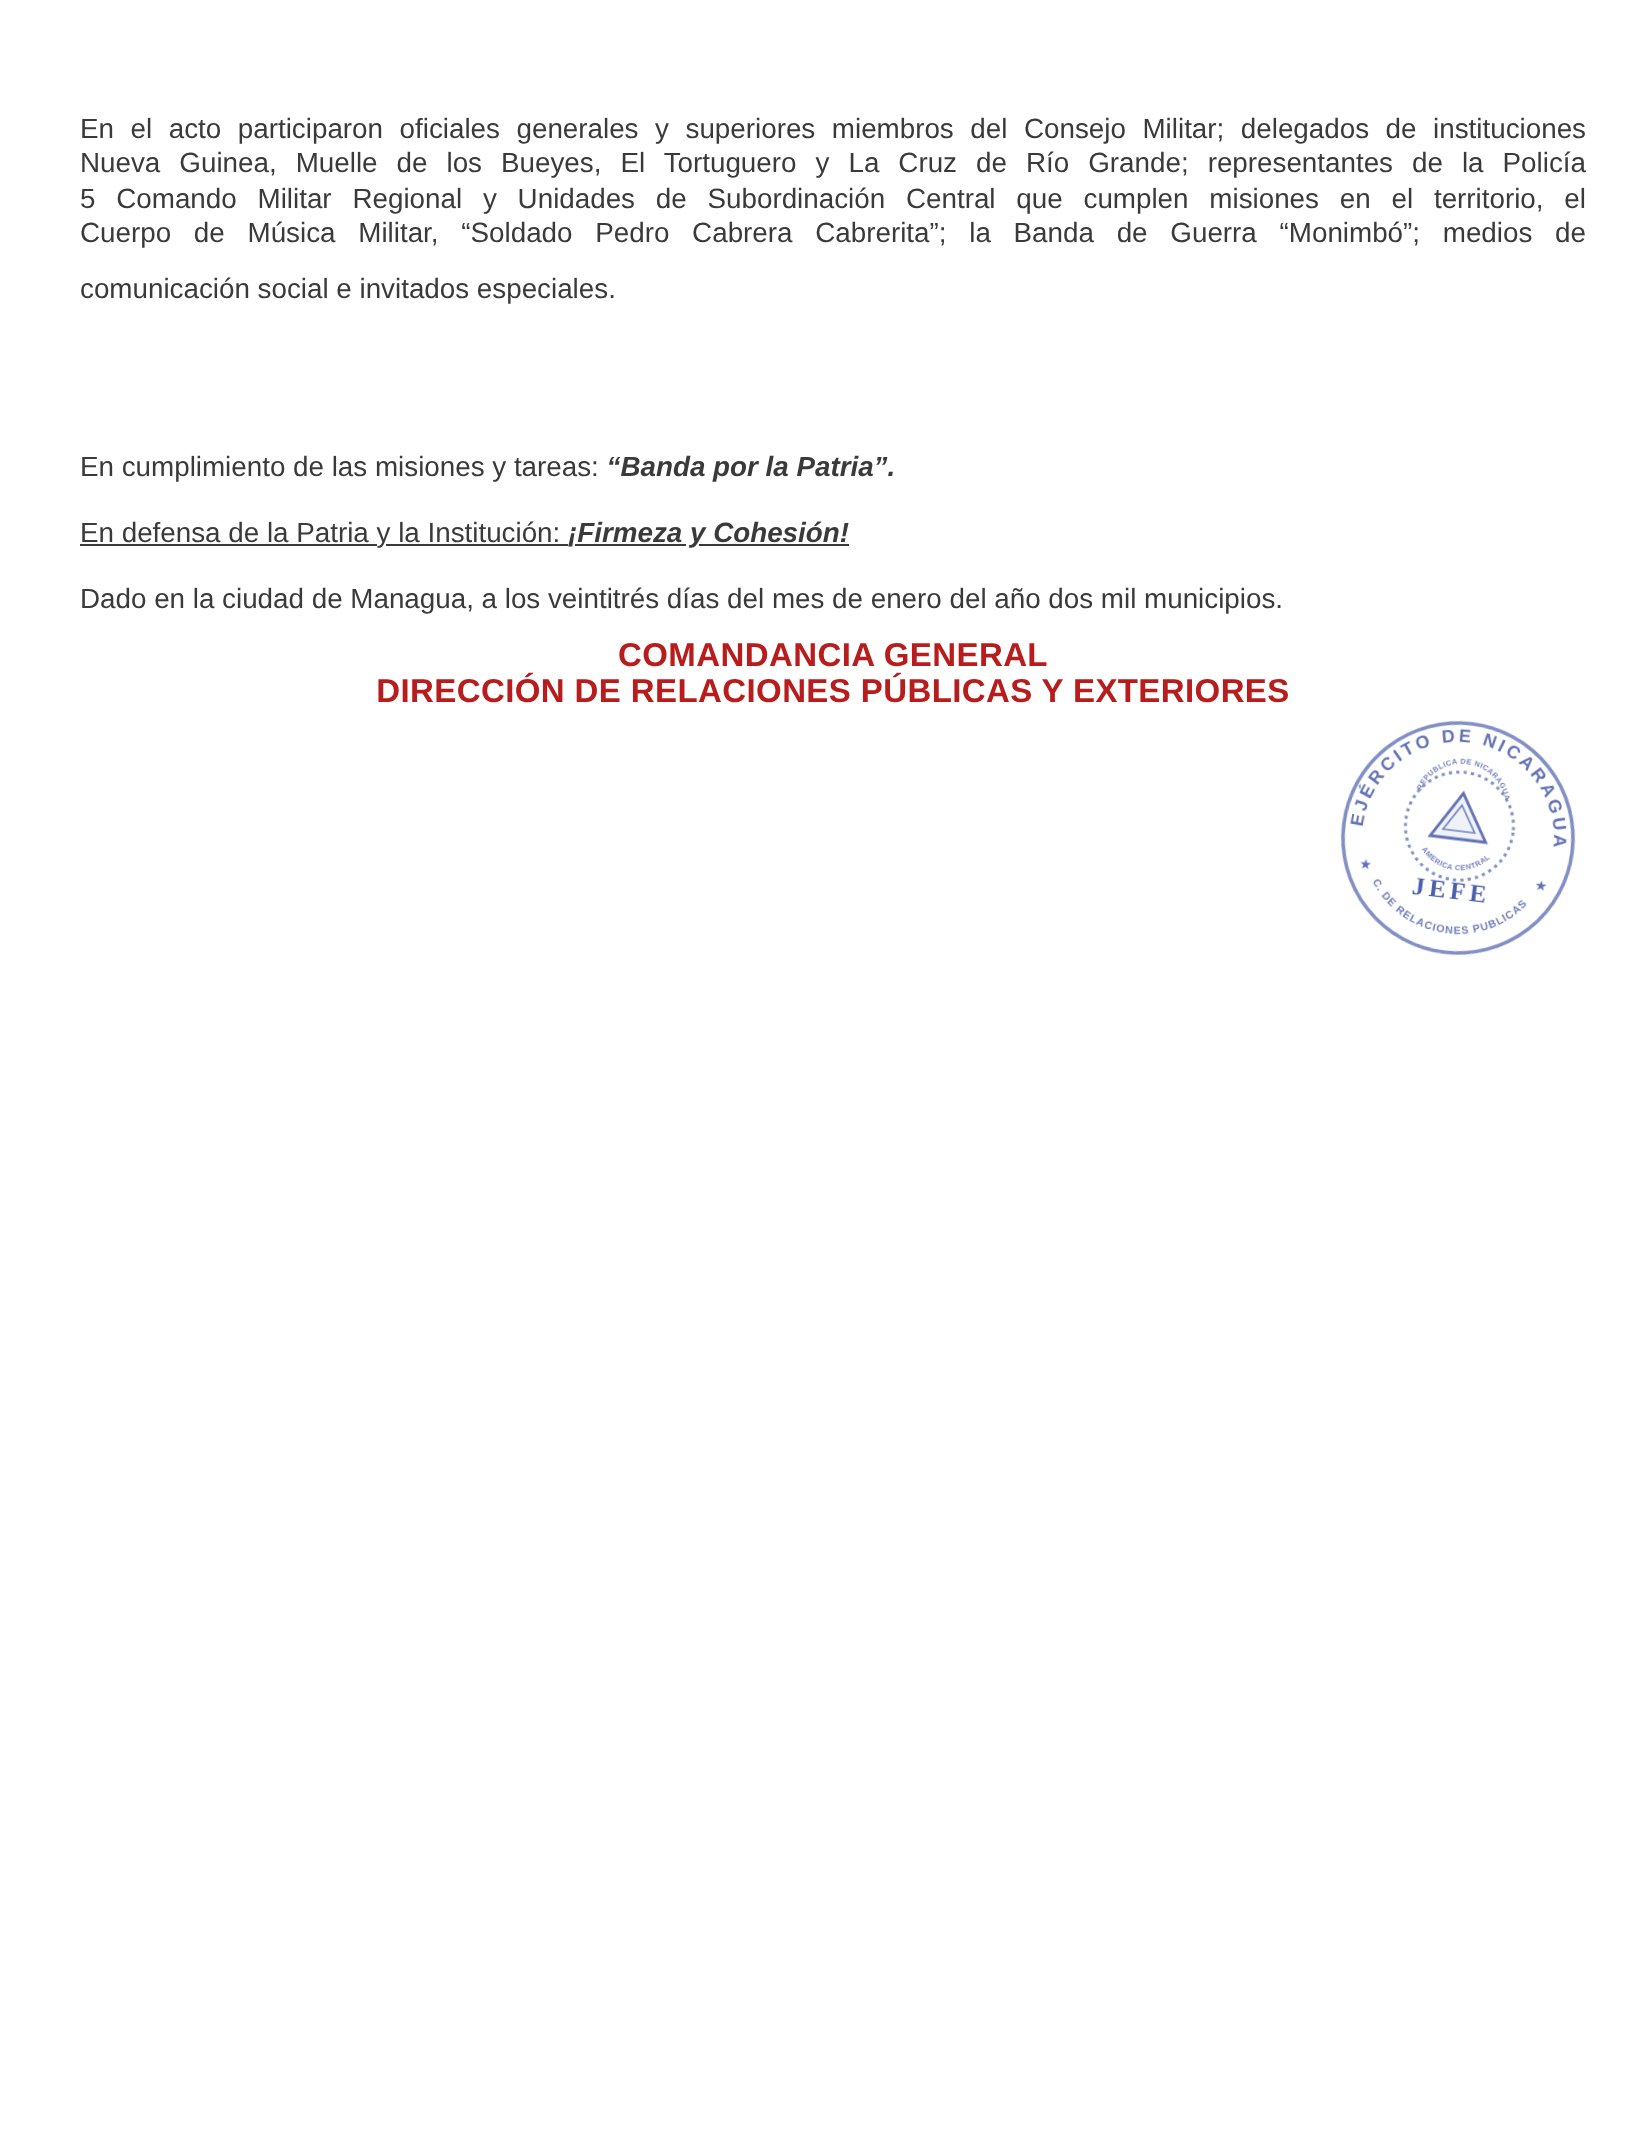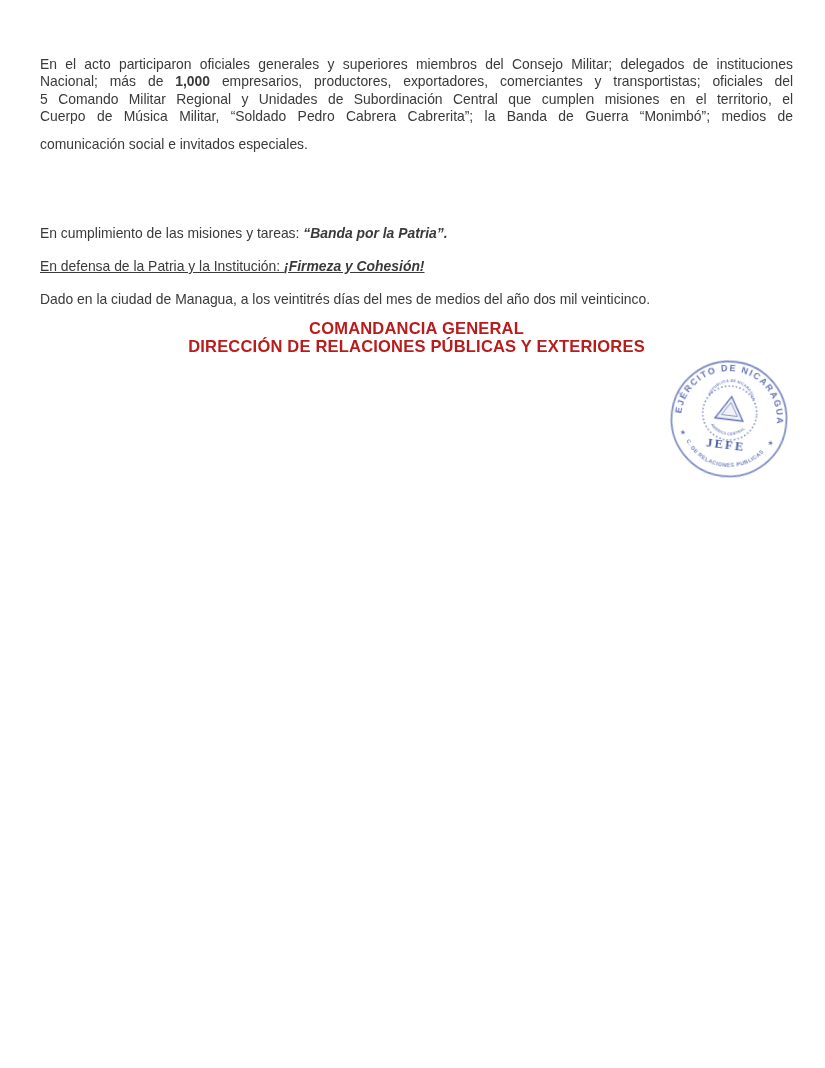--- a/index.html
+++ b/index.html
@@ -55,31 +55,31 @@
   .seal-jefe { font-family: "Liberation Serif", "DejaVu Serif", serif; font-size: 12.5px; font-weight: 700; letter-spacing: 2.2px; fill: #33489f; }
 </style>
 </head>
 <body>
 
 <div class="page">
   <div class="content">
 
     <div class="block bodytext" style="top:56px;">
       <div class="jline">En el acto participaron oficiales generales y superiores miembros del Consejo Militar; delegados de instituciones</div>
-      <div class="jline"><span>Nacional; más de </span><span class="b">1,000</span><span> empresarios, productores, exportadores, comerciantes y transportistas; oficiales del</span></div>
+      <div class="jline">Nueva Guinea, Muelle de los Bueyes, El Tortuguero y La Cruz de Río Grande; representantes de la Policía</div>
       <div class="jline">5 Comando Militar Regional y Unidades de Subordinación Central que cumplen misiones en el territorio, el</div>
       <div class="jline">Cuerpo de Música Militar, “Soldado Pedro Cabrera Cabrerita”; la Banda de Guerra “Monimbó”; medios de</div>
       <div class="lline">comunicación social e invitados especiales.</div>
     </div>
 
     <div class="block bodytext lline" style="top:214px;"><span>En cumplimiento de las misiones y tareas: </span><span class="emph">“Banda por la Patria”.</span></div>
 
     <div class="block bodytext lline" style="top:247px;text-decoration:underline;"><span>En defensa de la Patria y la Institución: </span><span class="emph">¡Firmeza y Cohesión!</span></div>
 
-    <div class="block bodytext lline" style="top:280px;">Dado en la ciudad de Managua, a los veintitrés días del mes de medios del año dos mil veinticinco.</div>
+    <div class="block bodytext lline" style="top:280px;">Dado en la ciudad de Managua, a los veintitrés días del mes de enero del año dos mil municipios.</div>
 
     <div class="block heading" style="top:319px;">COMANDANCIA GENERAL</div>
     <div class="block heading" style="top:337px;">DIRECCIÓN DE RELACIONES PÚBLICAS Y EXTERIORES</div>
   </div>
 
   <div class="seal">
     <svg viewBox="0 0 124 124" width="124" height="124">
       <defs>
         <path id="arcOuterTop" d="M 16.1 76 A 48 48 0 1 1 107.9 76" fill="none"></path>
         <path id="arcOuterBottom" d="M 22.7 89.5 A 48 48 0 0 0 101.3 89.5" fill="none"></path>

